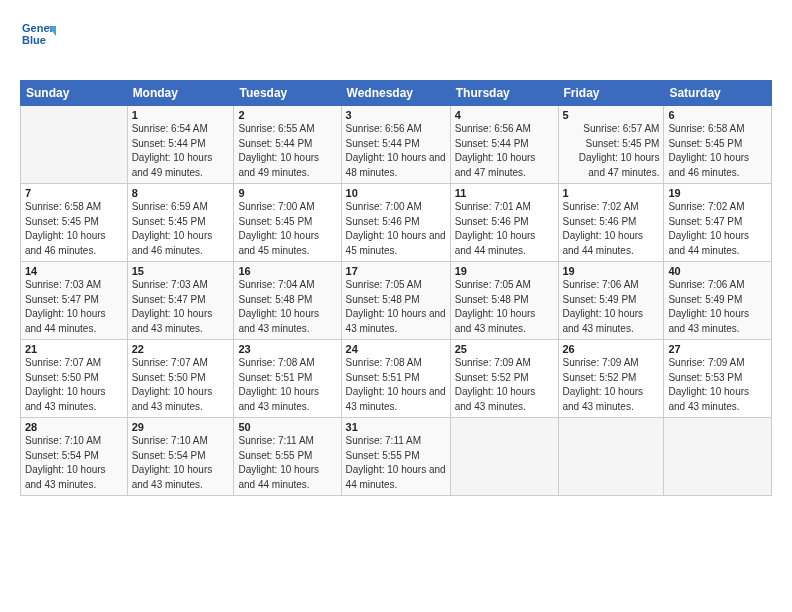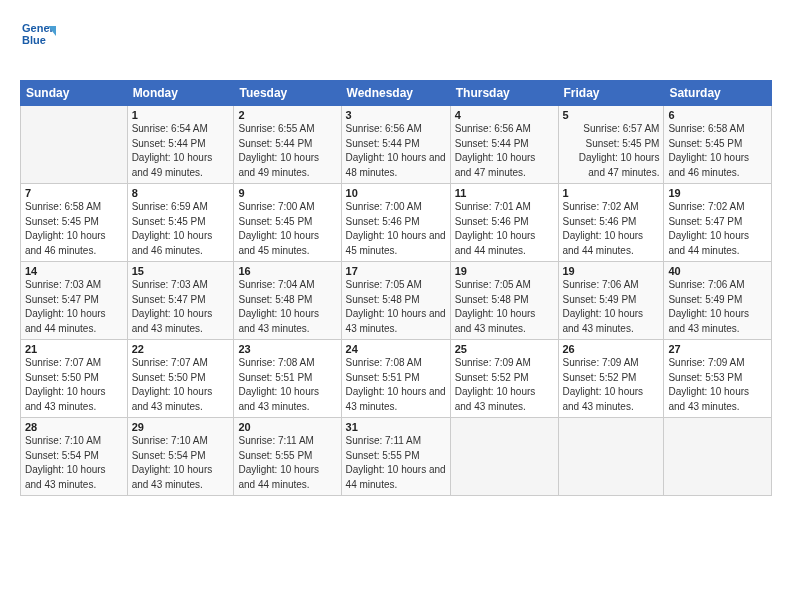--- a/index.html
+++ b/index.html
@@ -298,21 +298,21 @@
 Sunset: 5:54 PM
 Daylight: 10 hours and 43 minutes.</div>
           </td>
           <td>
             <span class="day-number">29</span>
             <div class="day-detail" style="white-space: pre-line;">Sunrise: 7:10 AM
 Sunset: 5:54 PM
 Daylight: 10 hours and 43 minutes.</div>
           </td>
           <td>
-            <span class="day-number">20</span>
+            <span class="day-number">50</span>
             <div class="day-detail" style="white-space: pre-line;">Sunrise: 7:11 AM
 Sunset: 5:55 PM
 Daylight: 10 hours and 44 minutes.</div>
           </td>
           <td>
             <span class="day-number">31</span>
             <div class="day-detail" style="white-space: pre-line;">Sunrise: 7:11 AM
 Sunset: 5:55 PM
 Daylight: 10 hours and 44 minutes.</div>
           </td>

